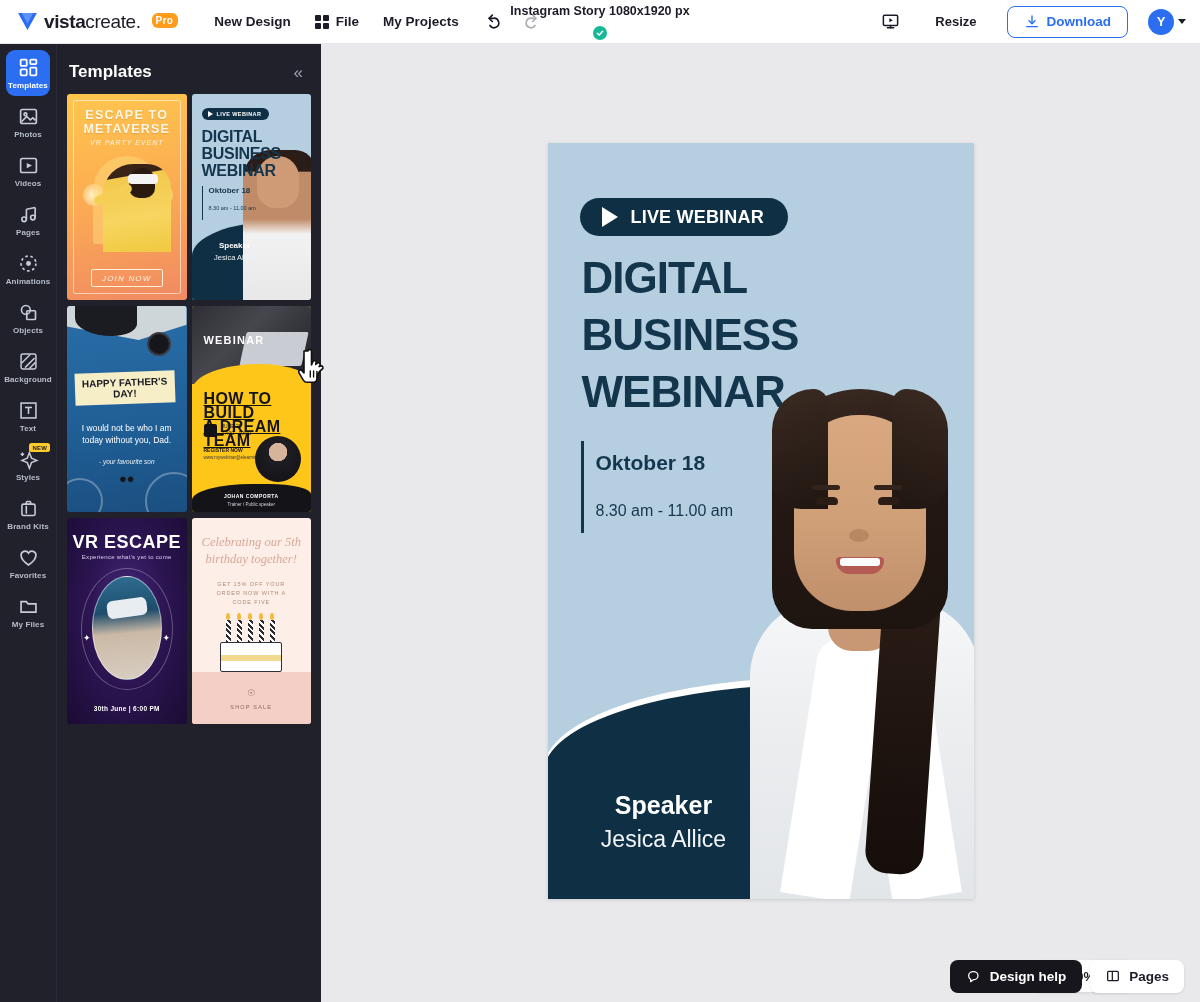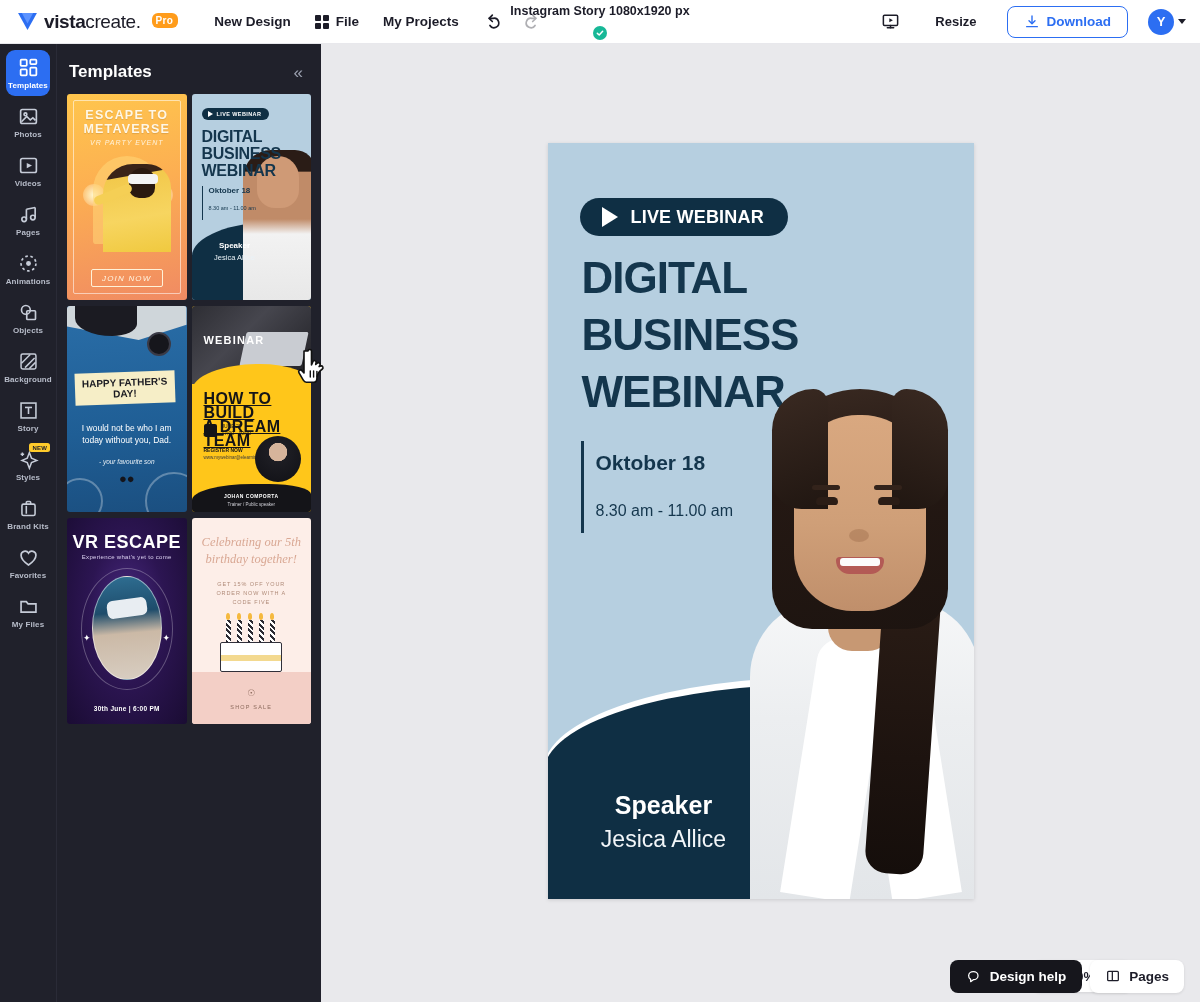--- a/index.html
+++ b/index.html
@@ -551,21 +551,21 @@
         </svg>
         <span class="rail-label">Background</span>
       </div>
 
       <div class="rail-item">
         <svg class="rail-ico" viewBox="0 0 24 24" fill="none" stroke="#c6ccd8" stroke-width="1.8">
           <rect x="3.5" y="3.5" width="17" height="17"></rect>
           <line x1="8" y1="8.5" x2="16" y2="8.5"></line>
             <line x1="12" y1="8.5" x2="12" y2="16"></line>
         </svg>
-        <span class="rail-label">Story</span>
+        <span class="rail-label">Text</span>
       </div>
 
       <div class="rail-item">
         <span class="new-badge">NEW</span>
         <svg class="rail-ico" viewBox="0 0 24 24" fill="none" stroke="#c6ccd8" stroke-width="1.7">
           <path d="M13 4 L15.4 10.4 L21.5 13 L15.4 15.6 L13 22 L10.6 15.6 L4.5 13 L10.6 10.4 Z"></path>
           <line x1="5" y1="4" x2="5" y2="8"></line>
             <line x1="3" y1="6" x2="7" y2="6"></line>
         </svg>
         <span class="rail-label">Styles</span>

